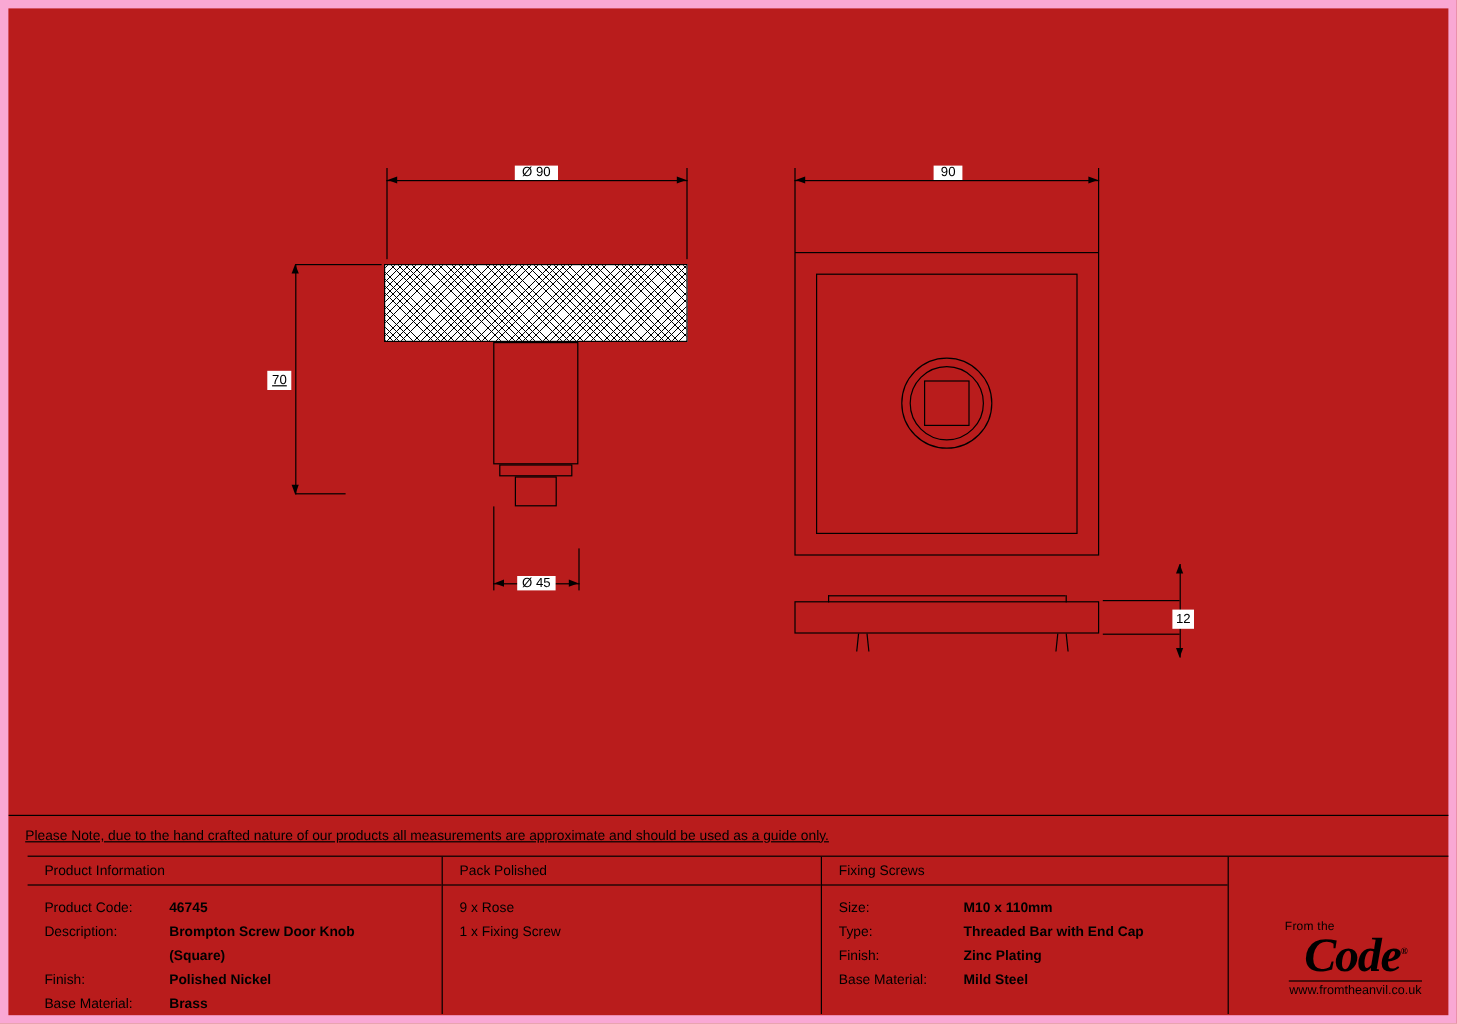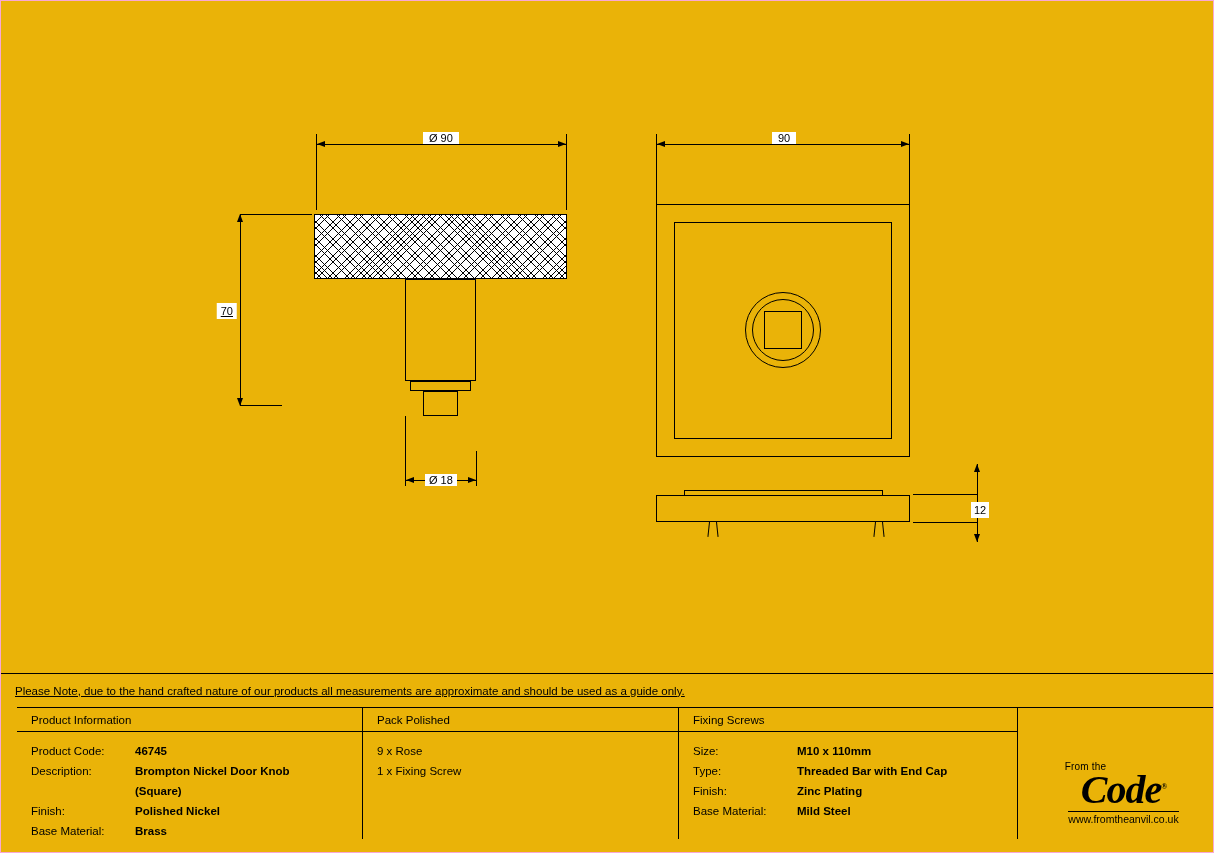--- a/index.html
+++ b/index.html
@@ -9,22 +9,22 @@
   }
   body {
     font-family: "Liberation Sans", sans-serif;
     color: #000000;
   }
   #sheet {
     position: relative;
     width: 1214px;
     height: 853px;
     box-sizing: border-box;
-    border: 1px solid #f9a8d4;
-    background: #eab308;
+    border: 7px solid #f9a8d4;
+    background: #b91c1c;
     overflow: hidden;
   }
   .line {
     position: absolute;
     background: #000;
   }
   .hline { height: 1px; }
   .vline { width: 1px; }
   .label {
     position: absolute;
@@ -188,21 +188,21 @@
   <div class="arrow arrow-down" style="left:235.5px; top:397px;"></div>
   <div class="hline line" style="left:239px; top:213px; width:72px;"></div>
   <div class="hline line" style="left:239px; top:404px; width:42px;"></div>
   <div class="label" style="left:236px; top:302px; transform:translateX(-100%); background:#fff; padding:2px 4px;text-decoration:underline;">70</div>
 
   <div class="vline line" style="left:404px; top:415px; height:70px;"></div>
   <div class="vline line" style="left:475px; top:450px; height:35px;"></div>
   <div class="hline line" style="left:404px; top:479px; width:72px;"></div>
   <div class="arrow arrow-left" style="left:405px; top:475.5px;"></div>
   <div class="arrow arrow-right" style="left:467px; top:475.5px;"></div>
-  <div class="label" style="left:424px; top:473px; background:#fff; padding:0 4px;">Ø 18</div>
+  <div class="label" style="left:424px; top:473px; background:#fff; padding:0 4px;">Ø 45</div>
 
   <div class="vline line" style="left:655px; top:133px; height:70px;"></div>
   <div class="vline line" style="left:908px; top:133px; height:70px;"></div>
   <div class="hline line" style="left:655px; top:143px; width:254px;"></div>
   <div class="arrow arrow-left" style="left:656px; top:139.5px;"></div>
   <div class="arrow arrow-right" style="left:900px; top:139.5px;"></div>
   <div class="label" style="left:771px; top:131px; background:#fff; padding:0 6px;">90</div>
 
   <div class="box" style="left:655px; top:203px; width:254px; height:253px;"></div>
   <div class="box" style="left:673px; top:221px; width:218px; height:217px;"></div>
@@ -235,21 +235,21 @@
 
     <div class="tcol" style="width:346px;">
       <div class="col-head">Product Information</div>
       <div class="col-body">
         <div class="kv">
           <span class="k">Product Code:</span>
           <span class="v">46745</span>
         </div>
         <div class="kv">
           <span class="k">Description:</span>
-          <span class="v">Brompton Nickel Door Knob</span>
+          <span class="v">Brompton Screw Door Knob</span>
         </div>
         <div class="indent-cont">(Square)</div>
         <div class="kv">
           <span class="k">Finish:</span>
           <span class="v">Polished Nickel</span>
         </div>
         <div class="kv">
           <span class="k">Base Material:</span>
           <span class="v">Brass</span>
         </div>

